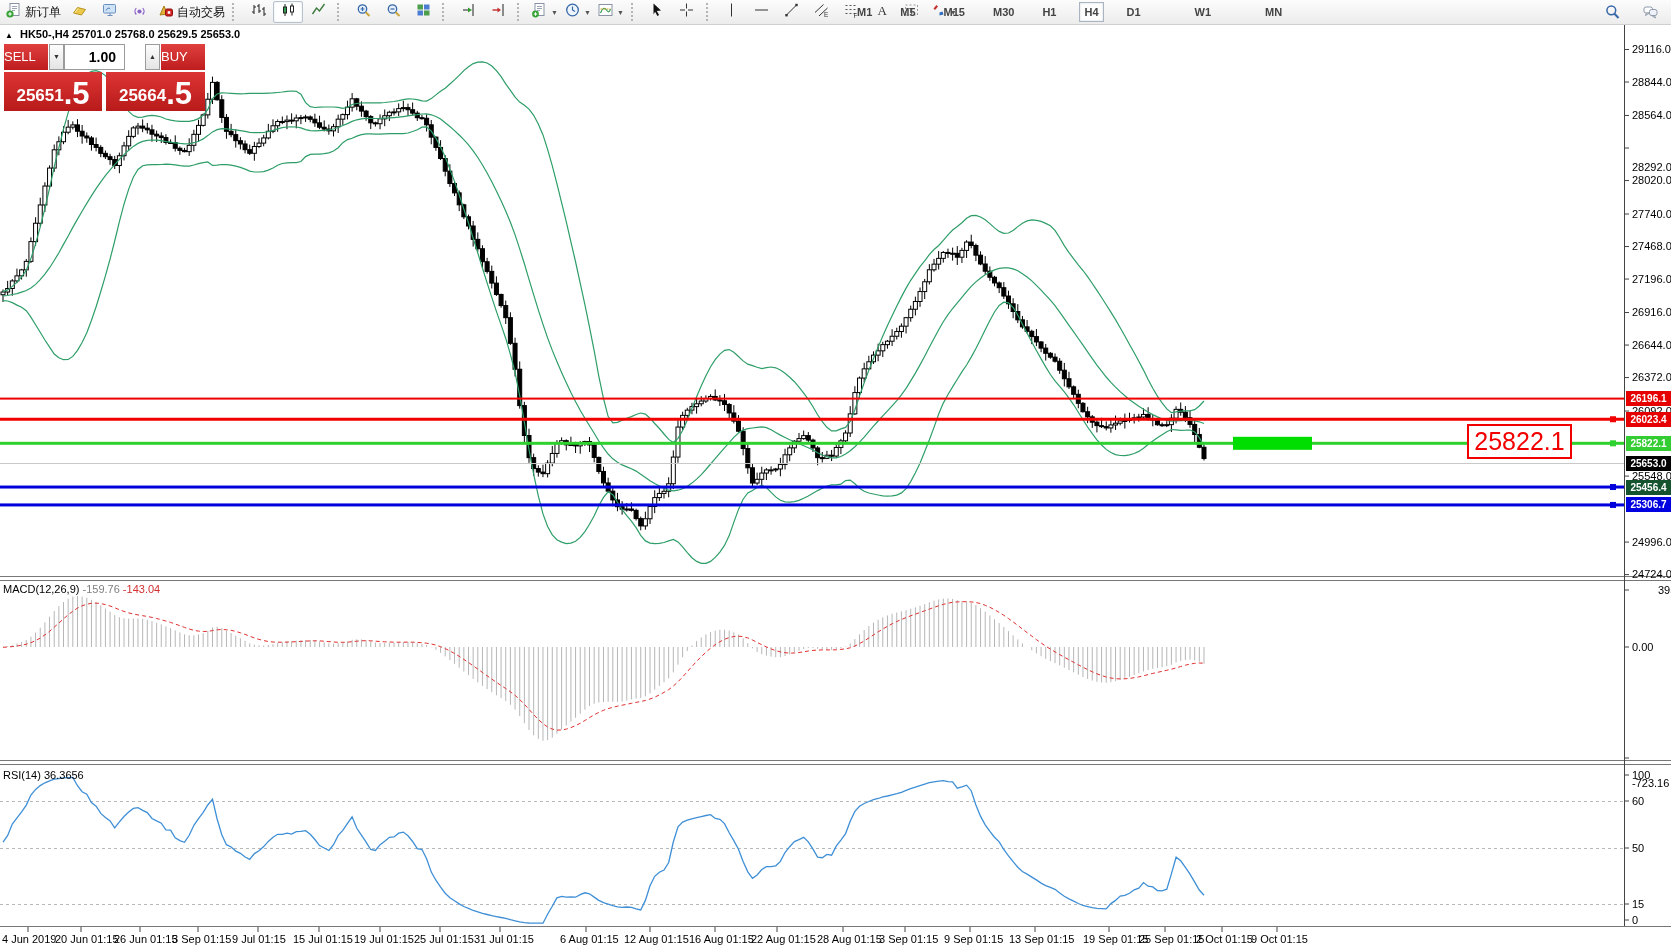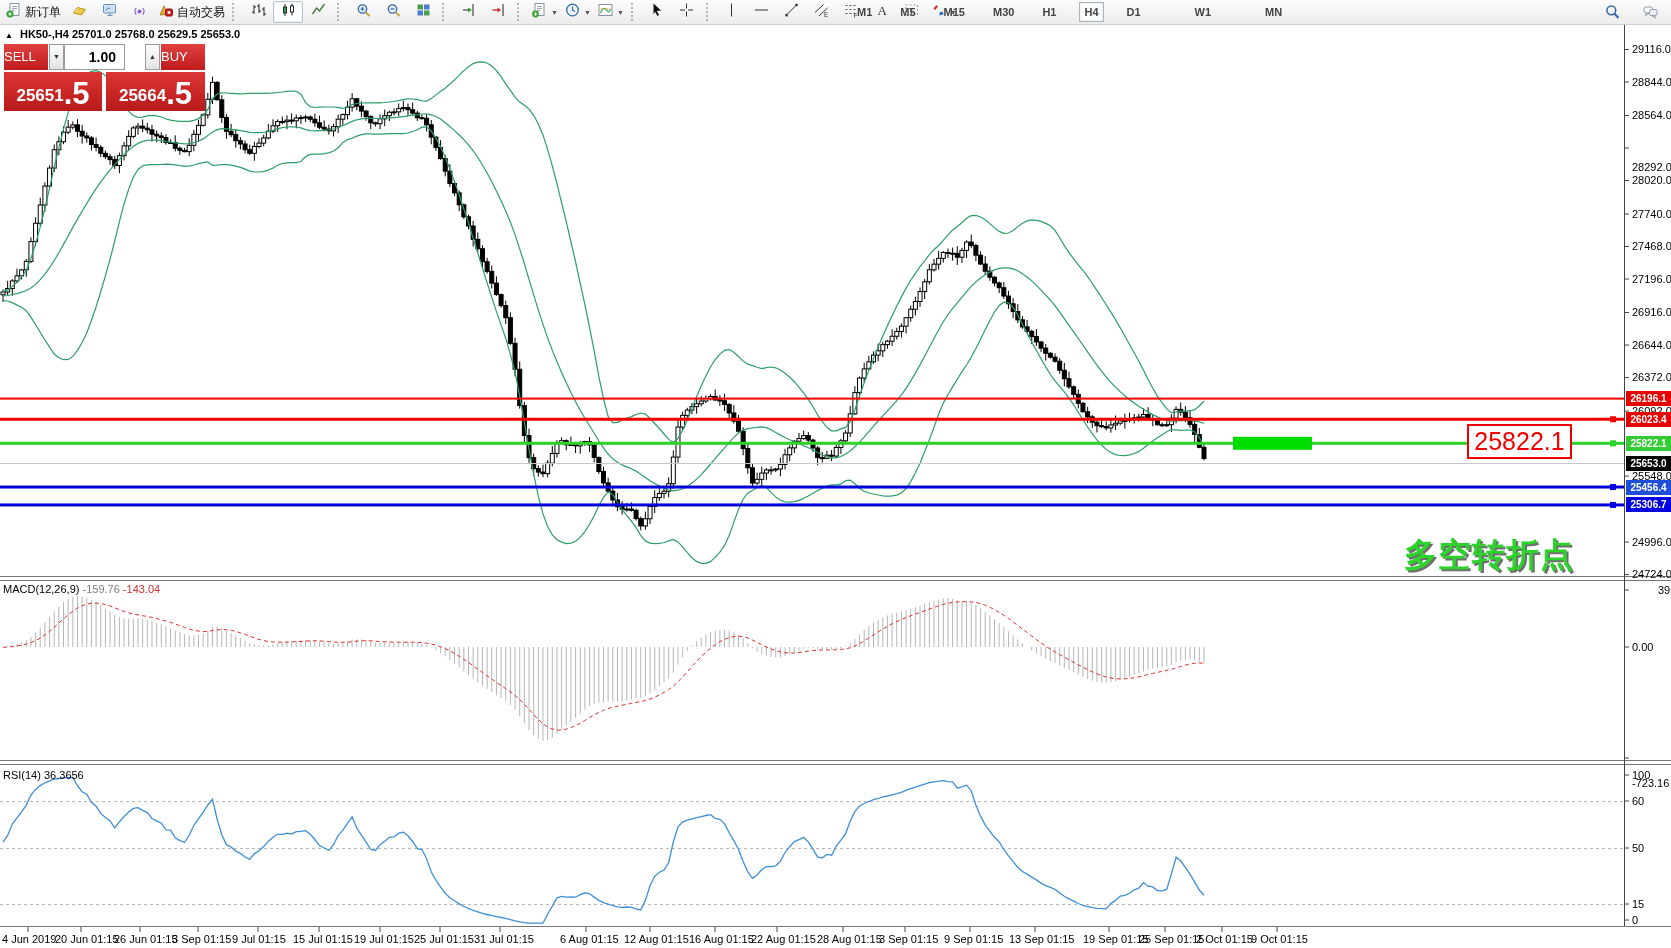--- a/index.html
+++ b/index.html
@@ -1147,21 +1147,20 @@
         <span class="price-big">.5</span>
     </div>
     <div id="buy-price" class="price-box">
       <span class="price-main">25664</span>
         <span class="price-big">.5</span>
     </div>
   </div>
 
   <div id="price-label">25822.1</div>
 
-  <div id="annotation">多空转折点</div>
 
   <div class="ind-label" style="left:3px;top:583px;">
     <span>MACD(12,26,9)</span>
     <span style="color:#808080;">-159.76</span>
     <span style="color:#d03030;">-143.04</span>
   </div>
   <div class="ind-label" style="left:3px;top:769px;">
     <span>RSI(14)</span>
     <span>36.3656</span>
   </div>
@@ -1179,21 +1178,21 @@
       <div class="axis-label" style="top: 338.548px;">26644.0</div>
       <div class="axis-label" style="top: 371.068px;">26372.0</div>
       <div class="axis-label" style="top: 404.544px;">26092.0</div>
       <div class="axis-label" style="top: 469.584px;">25548.0</div>
       <div class="axis-label" style="top: 535.58px;">24996.0</div>
       <div class="axis-label" style="top: 568.1px;">24724.0</div>
       <div class="badge" style="top: 391.098px; background: rgb(230, 0, 0);">26196.1</div>
       <div class="badge" style="top: 411.746px; background: rgb(230, 0, 0);">26023.4</div>
       <div class="badge" style="top: 435.813px; background: rgb(51, 204, 51);">25822.1</div>
       <div class="badge" style="top: 456.03px; background: rgb(0, 0, 0);">25653.0</div>
-      <div class="badge" style="top: 479.536px; background: #1d4ed8;">25456.4</div>
+      <div class="badge" style="top: 479.536px; background: #14532d;">25456.4</div>
       <div class="badge" style="top: 497.433px; background: rgb(0, 0, 224);">25306.7</div>
       <div class="axis-label" style="top: 583.5px; margin-left: 26px;">395.25</div>
       <div class="axis-label" style="top: 640.5px;">0.00</div>
       <div class="axis-label" style="top: 751.5px; margin-top: 25px;">-723.16</div>
       <div class="axis-label" style="top: 768.5px;">100</div>
       <div class="axis-label" style="top: 794.5px;">60</div>
       <div class="axis-label" style="top: 841.5px;">50</div>
       <div class="axis-label" style="top: 897.5px;">15</div>
       <div class="axis-label" style="top: 913.5px;">0</div>
     </div>

